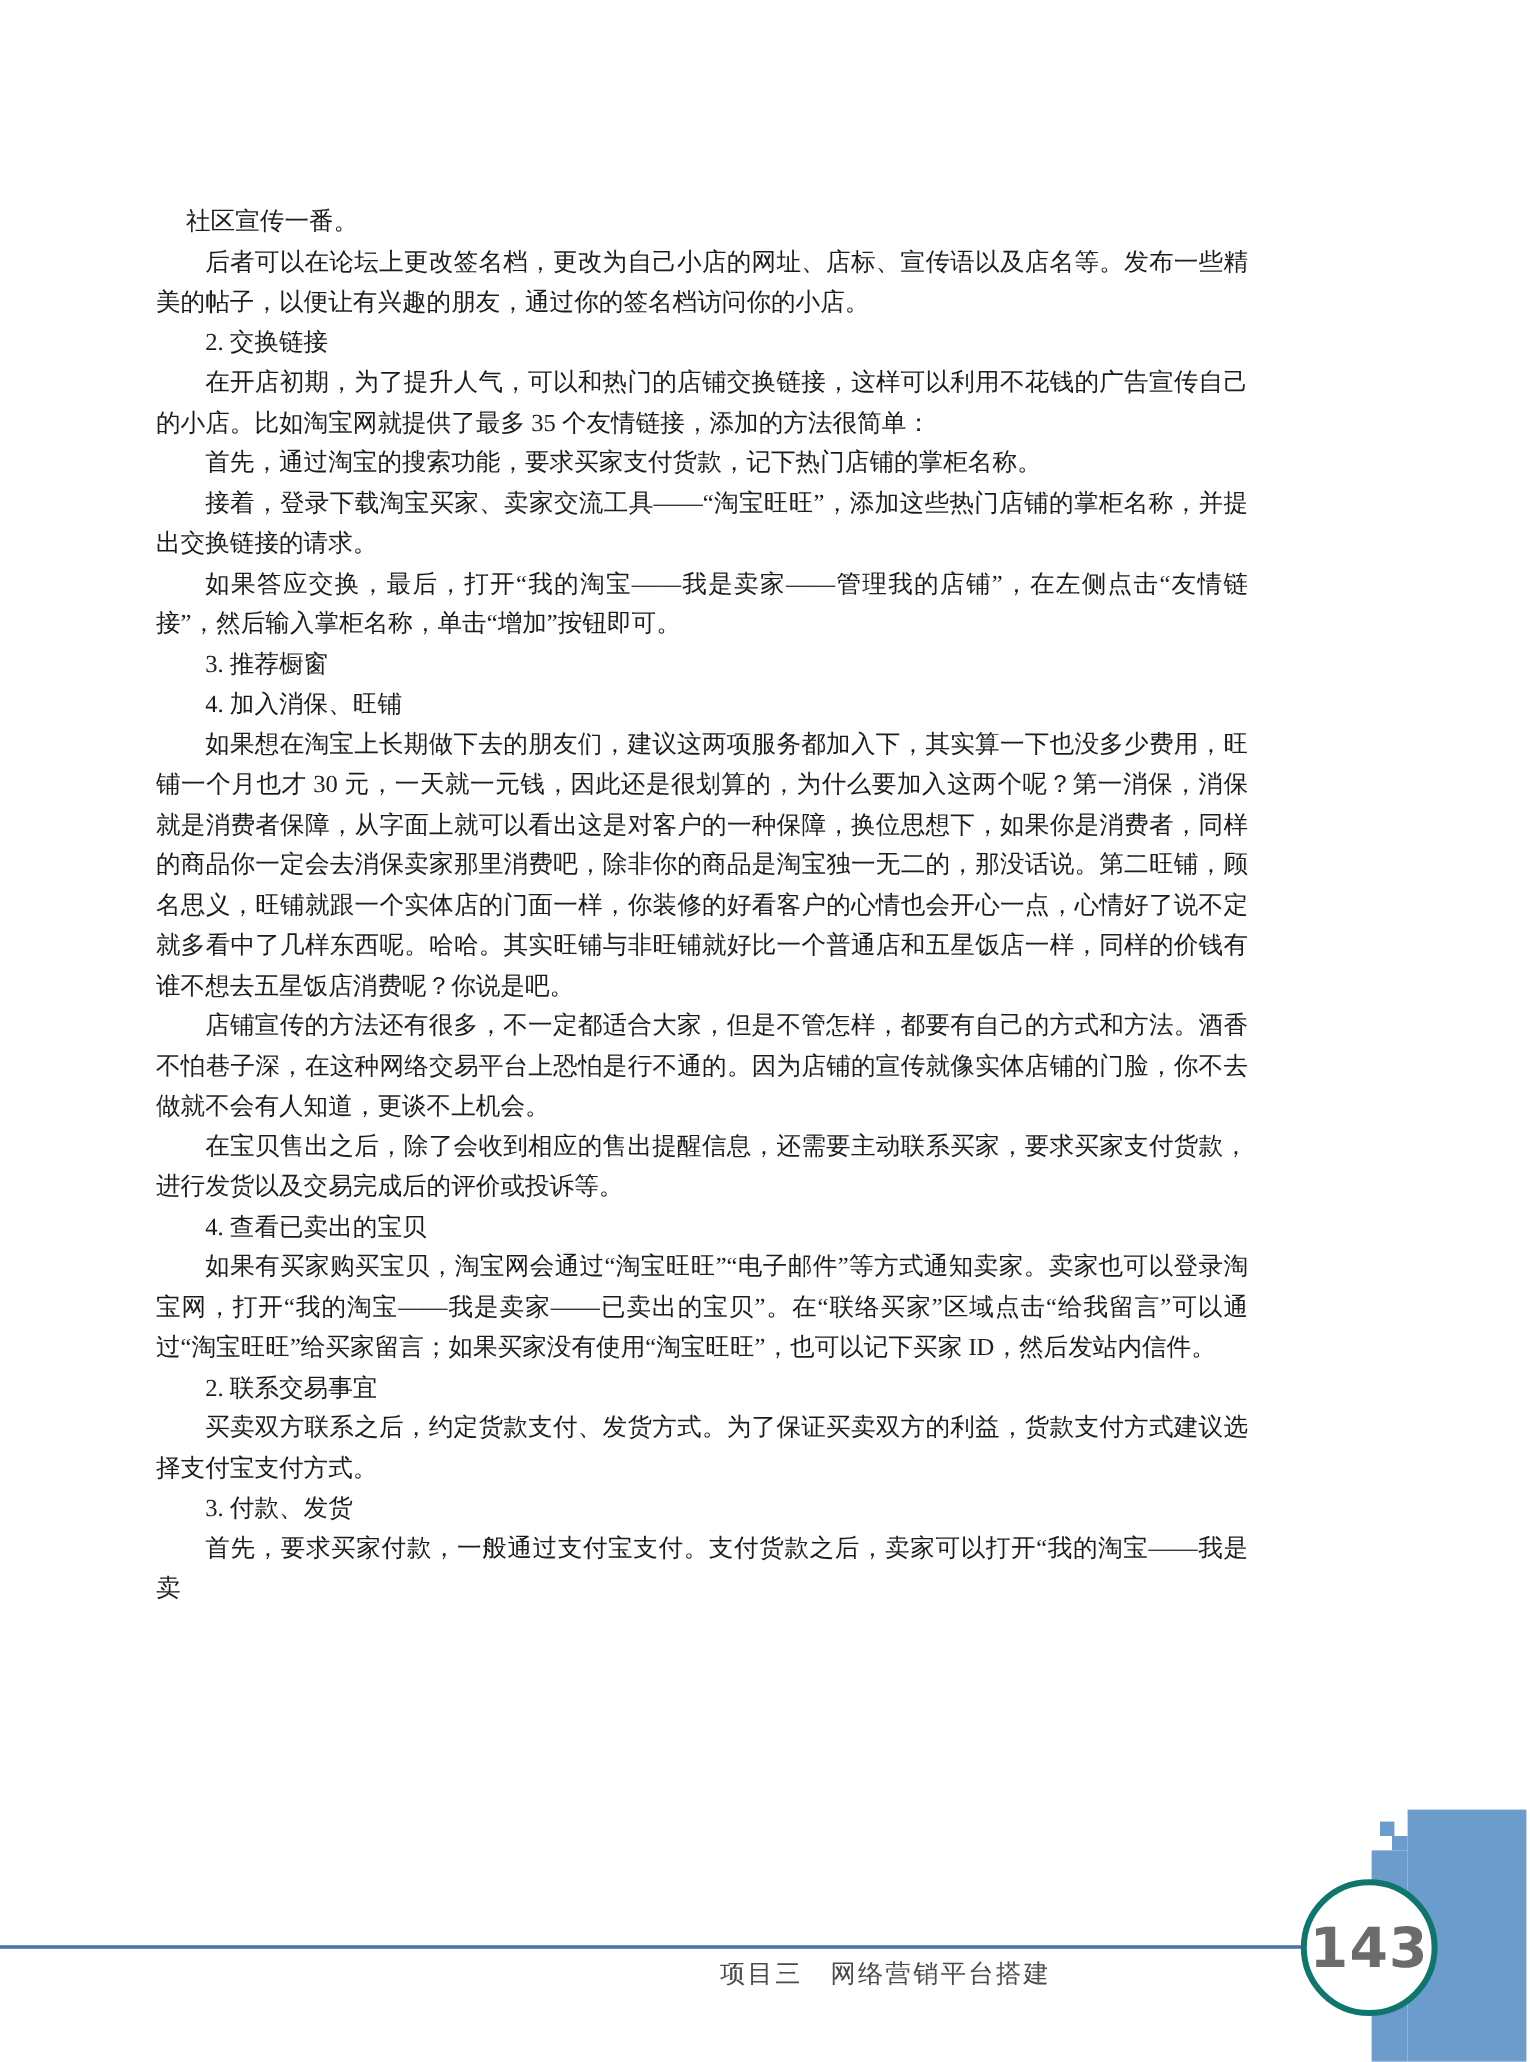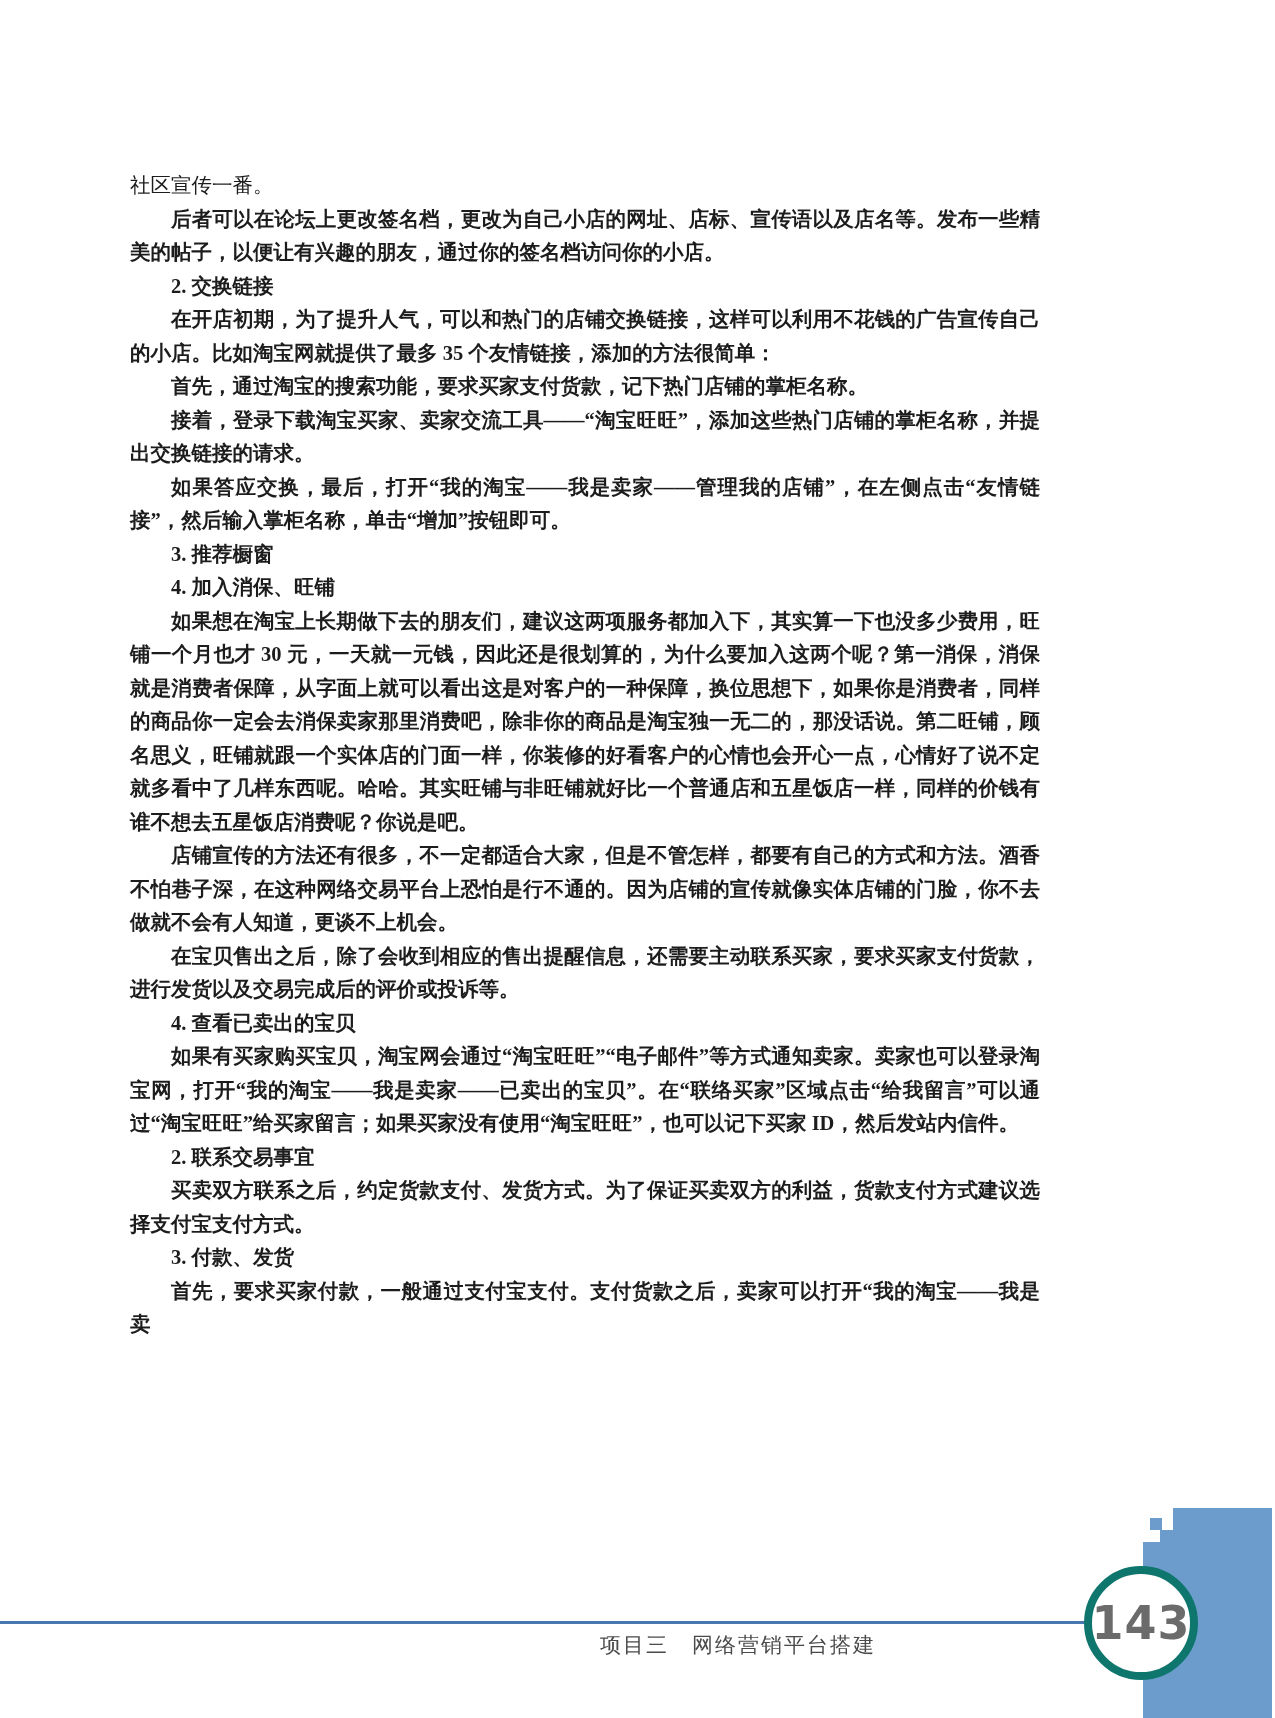--- a/index.html
+++ b/index.html
@@ -14,22 +14,22 @@
   .text-column {
     position: absolute;
     left: 130px; top: 169px;
     width: 910px;
     font-size: 20.5px;
     line-height: 33.5px;
     color: #1c1c1c;
     text-align: justify;
   }
   .text-column p { margin: 0; padding: 0; }
-  p.cont { text-indent: 0; }
-  p.body { text-indent: 2em; font-weight: bold; }
+  p.cont { text-indent: 0; margin-left: 25px; }
+  p.body { text-indent: 2em; }
   p.section {
     text-indent: 2.2em;
     color: #c0609e;
     font-size: 25px;
     line-height: 40px;
     letter-spacing: 5px;
     margin: 32px 0 16px 0 !important;
     text-align: left;
   }
   
@@ -74,21 +74,21 @@
     width: 12px; height: 12px;
     background: #6b9ccc;
   }
   
   .page-number-circle {
     position: absolute;
     left: 1084px; top: 1566px;
     width: 114px; height: 114px;
     box-sizing: border-box;
     background: #ffffff;
-    border: 8px solid #0f766e;
+    border: 5px solid #0f766e;
     border-radius: 50%;
     display: flex;
     align-items: center;
     justify-content: center;
     z-index: 5;
   }
   .page-number {
     font-family: "DejaVu Sans", "Liberation Sans", sans-serif;
     font-weight: 700;
     font-size: 46px;

